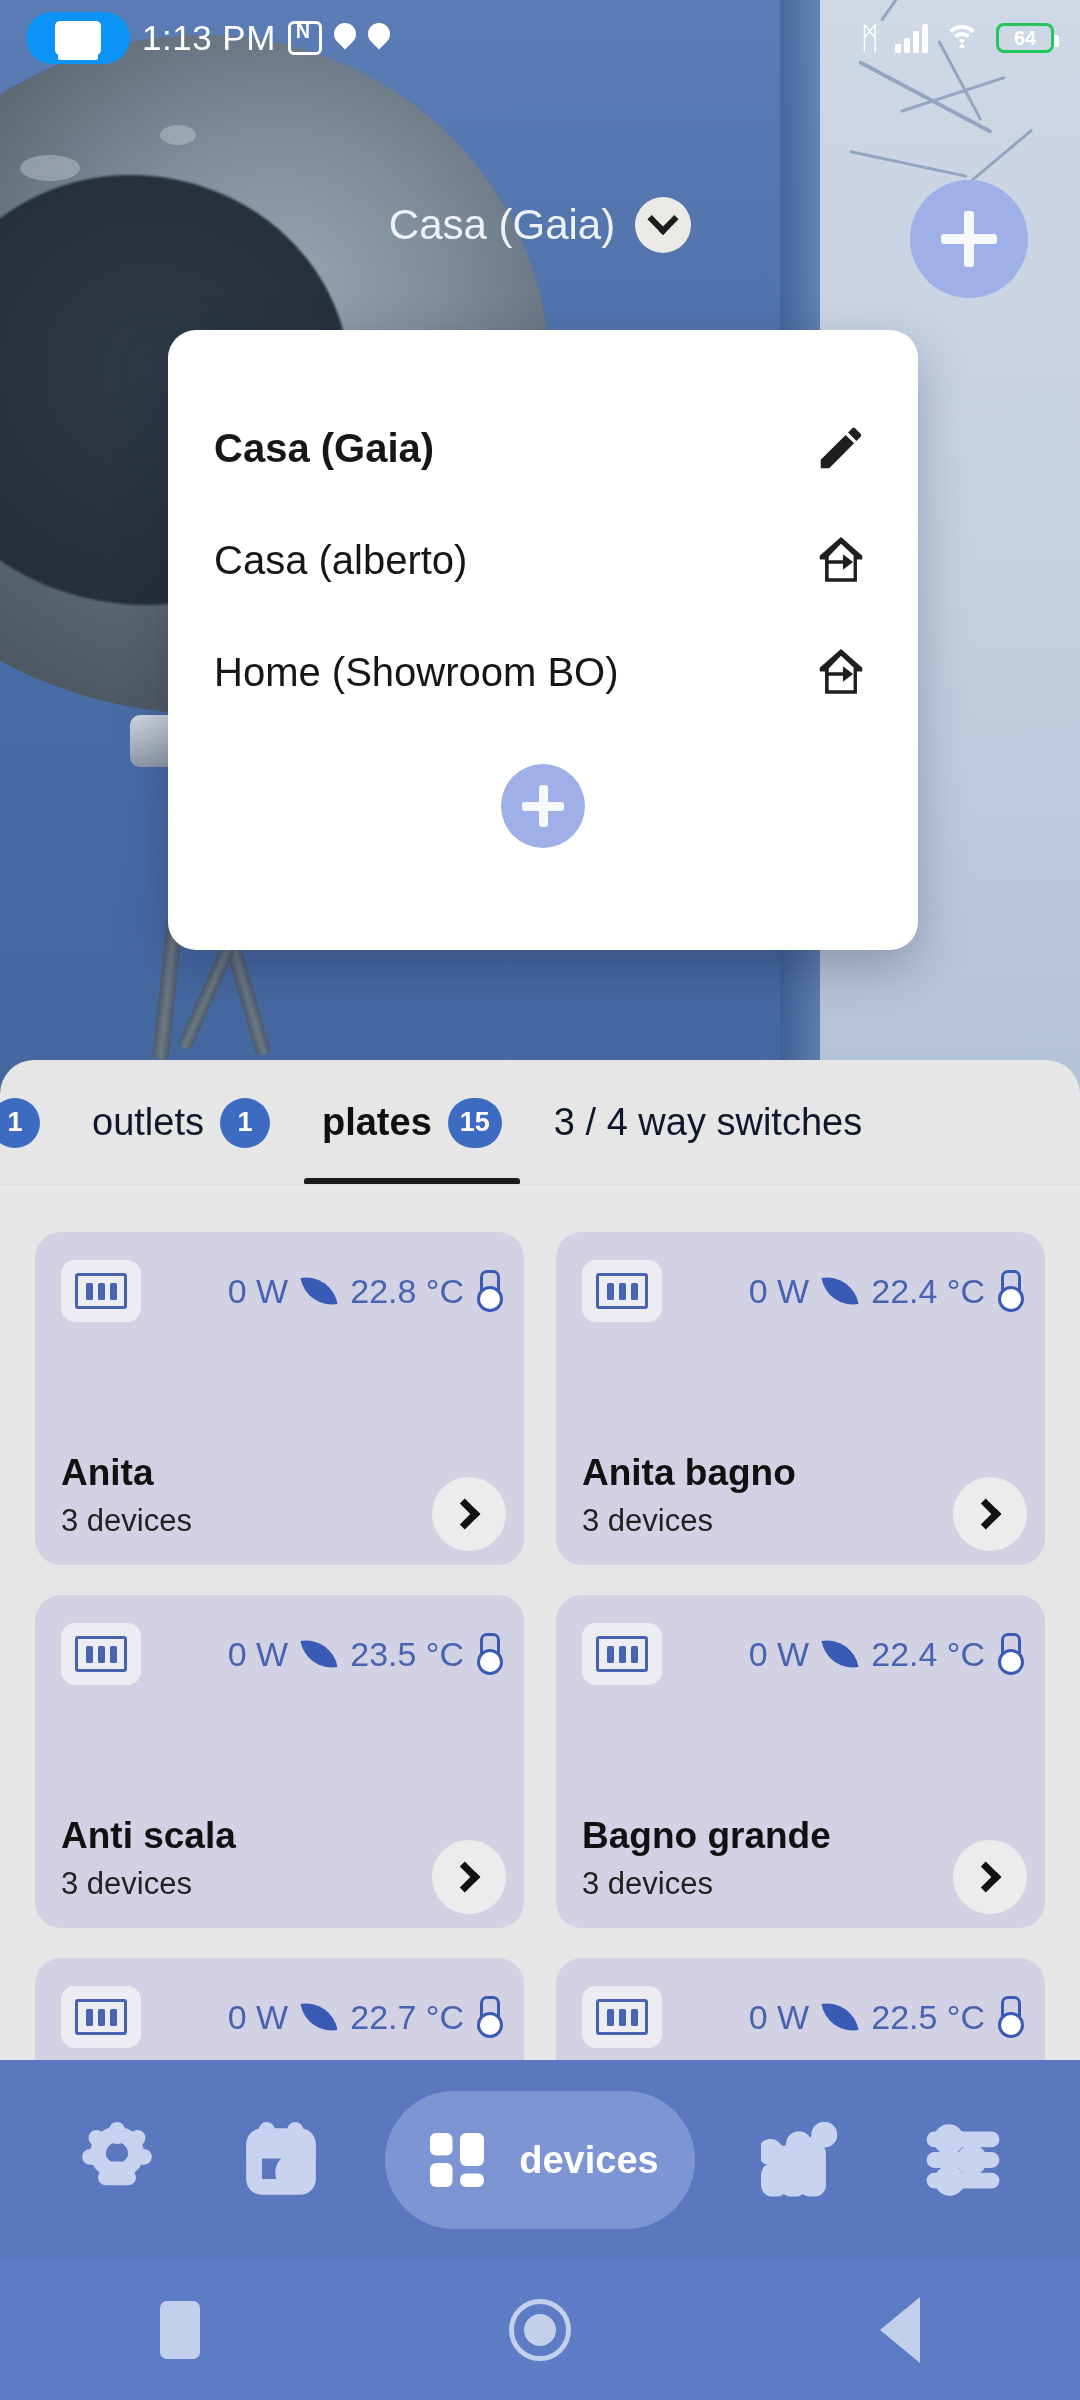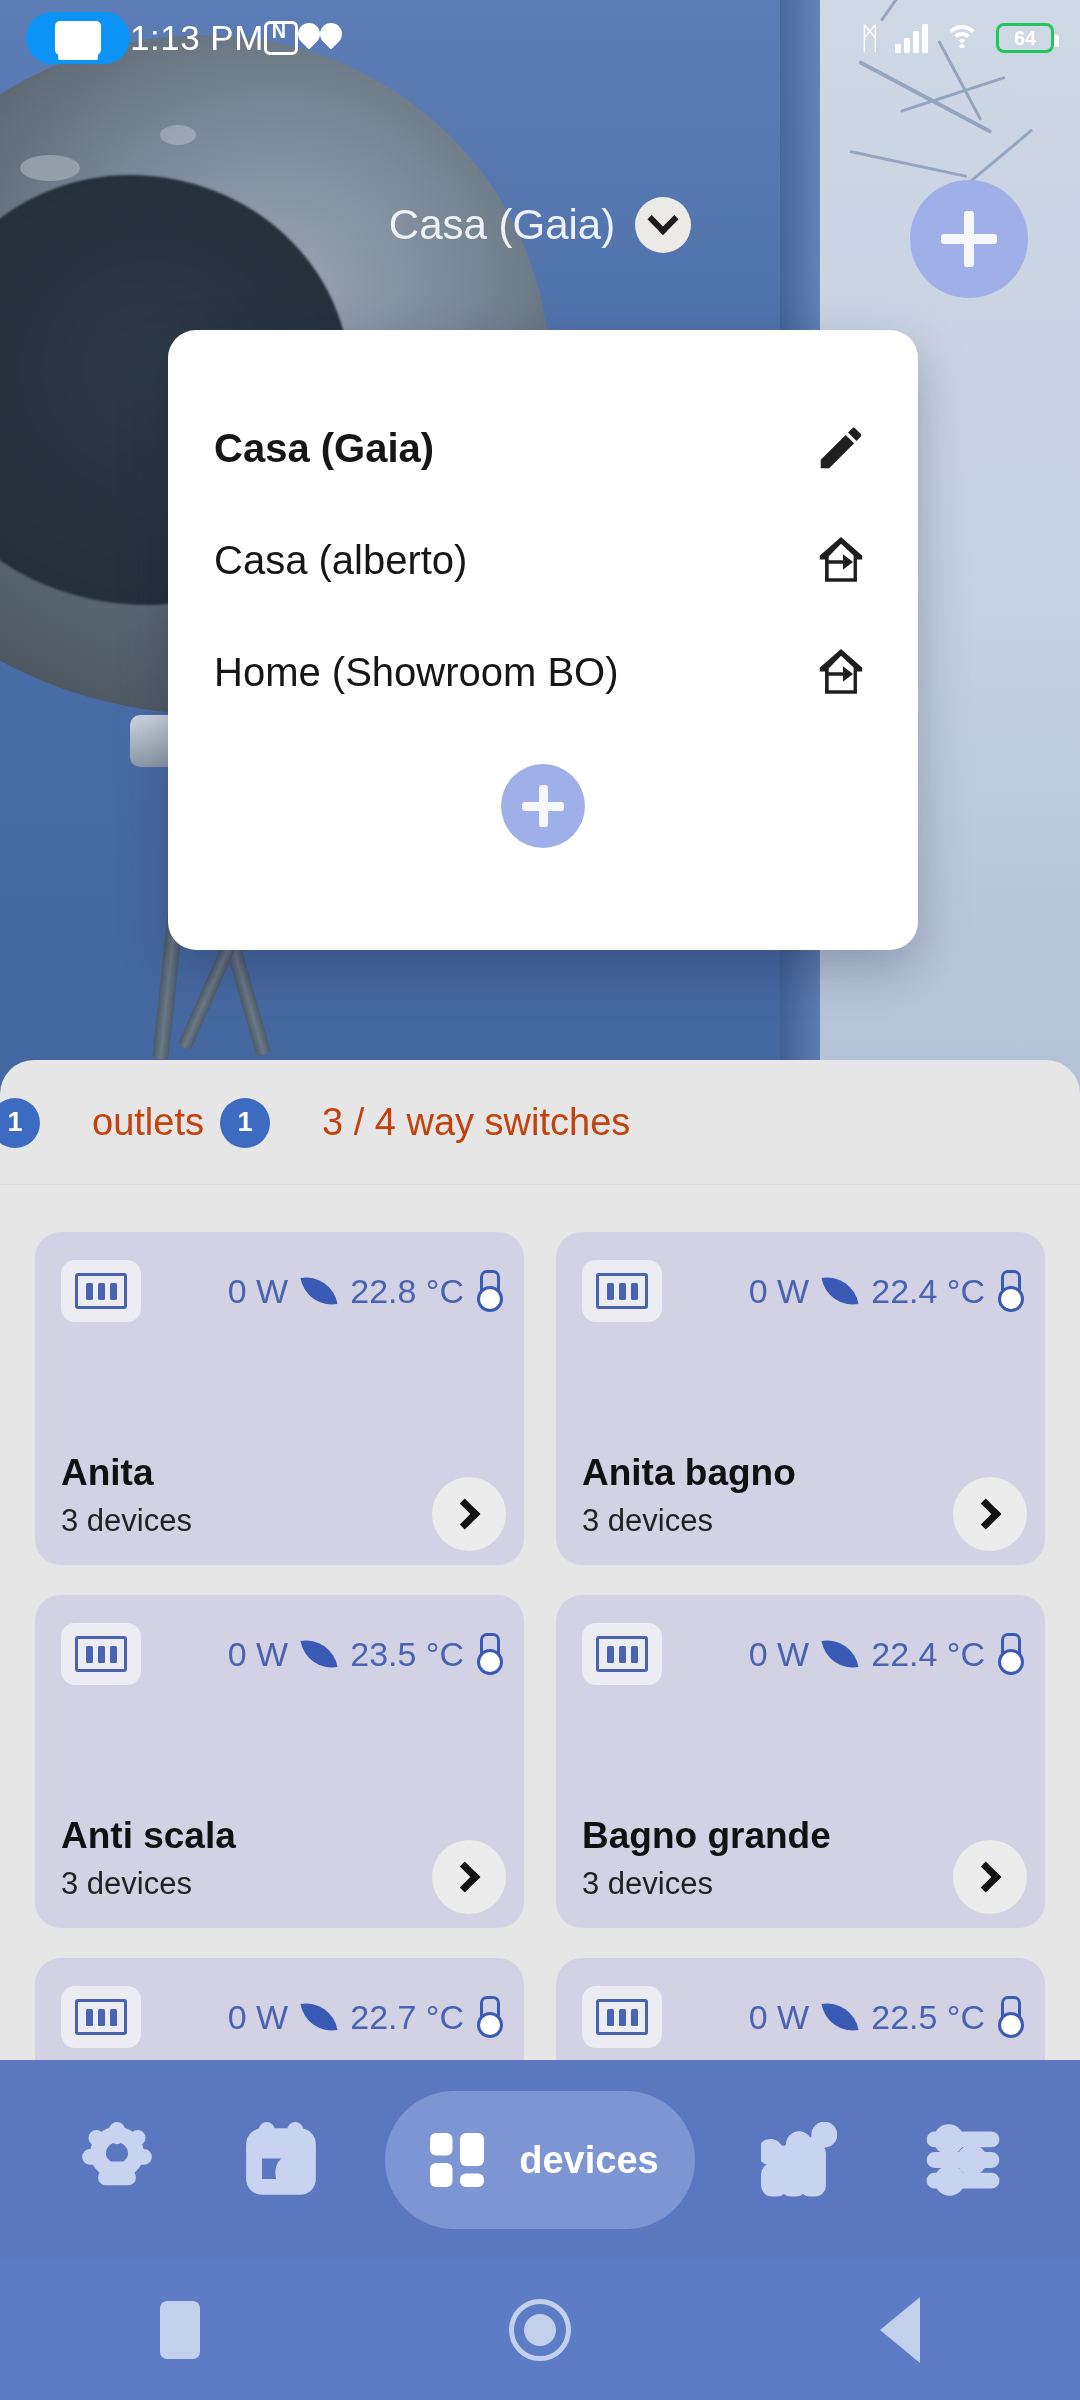--- a/index.html
+++ b/index.html
@@ -54,21 +54,21 @@
     position:absolute; left:130px; top:715px; width:62px; height:52px;
     background: linear-gradient(180deg,#cfd7e0,#8e9aa8); border-radius: 10px;
   }
 
   
   #statusbar {
     position: absolute; left: 0; top: 0; width: 1080px; height: 76px;
     display: flex; align-items: center; padding: 0 26px; z-index: 40;
     color: #ffffff;
   }
-  .sb-left { display: flex; align-items: center; }
+  .sb-left { display: flex; align-items: center; gap: 12px; }
   .cast-pill {
     width: 104px; height: 52px; border-radius: 26px; background: #0b94f5;
     display: flex; align-items: center; justify-content: center;
   }
   .cast-glyph { width: 46px; height: 34px; background:#fff; border-radius:5px;
     box-shadow: 0 8px 0 -3px #ffffff; position: relative; }
   .sb-time { font-size: 35px; font-weight: 500; letter-spacing: .5px; color:#fff; }
   .nfc-icon { width: 34px; height: 34px; border:3px solid #fff; border-radius:6px;
     position: relative; }
   .nfc-icon::after { content:"N"; position:absolute; left:4px; top:-6px; font-size:22px;
@@ -139,21 +139,21 @@
   #sheet {
     position: absolute; left: 0; top: 1060px; width: 1080px; height: 1340px;
     background: #e6e6e6; border-radius: 34px 34px 0 0; overflow: hidden; z-index: 15;
   }
   #tabs {
     position: relative; height: 125px; display: flex; align-items: center;
     padding-left: 0; overflow: hidden;
   }
   .tab { display:flex; align-items:center; gap: 16px; height: 125px;
     padding: 0 26px; position: relative; white-space: nowrap; }
-  .tab-label { font-size: 38px; color: #c2410c; }
+  .tab-label { font-size: 38px; color: #0f172a; }
   .tab.active .tab-label { color: #101010; font-weight: 700; }
   .tab-badge {
     min-width: 50px; height: 50px; padding: 0 12px; border-radius: 25px;
     background: #3e6bc2; color:#fff; font-size: 27px; font-weight: 600;
     display:flex; align-items:center; justify-content:center;
   }
   .tab.active::after {
     content:""; position:absolute; left: 8px; right: 8px; bottom: 0; height: 7px;
     background: #1c1c1c; border-radius: 3px;
   }
@@ -341,20 +341,24 @@
 
     <div id="tabs">
       <div class="tab clipped">
         <span class="tab-label"></span>
         <span class="tab-badge">1</span>
       </div>
       <div class="tab">
         <span class="tab-label">outlets</span>
         <span class="tab-badge">1</span>
       </div>
+      <div class="tab active">
+        <span class="tab-label">plates</span>
+        <span class="tab-badge">15</span>
+      </div>
       <div class="tab">
         <span class="tab-label">3 / 4 way switches</span>
       </div>
       <div id="tabs-divider"></div>
     </div>
 
     <div id="cards">
 
       <div class="card">
         <div class="card-top">

